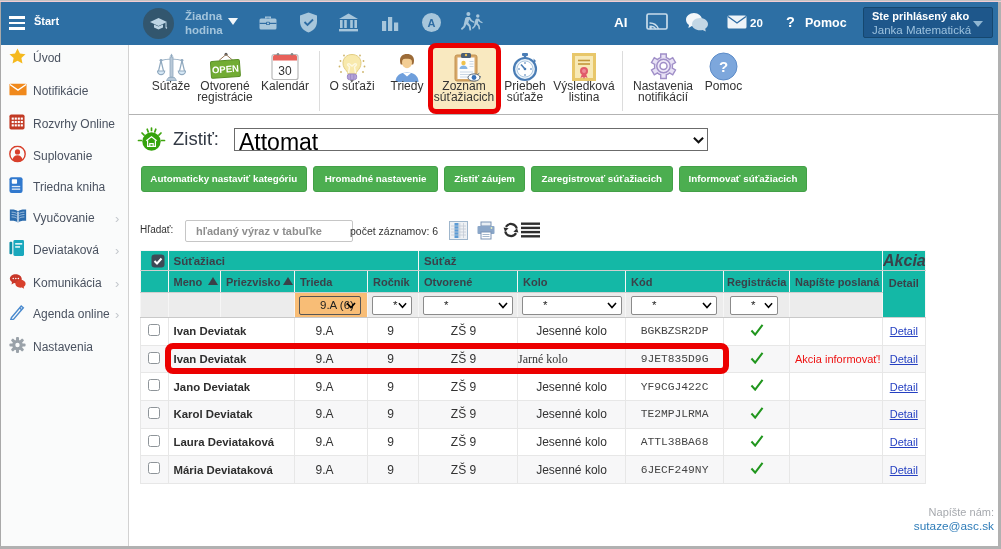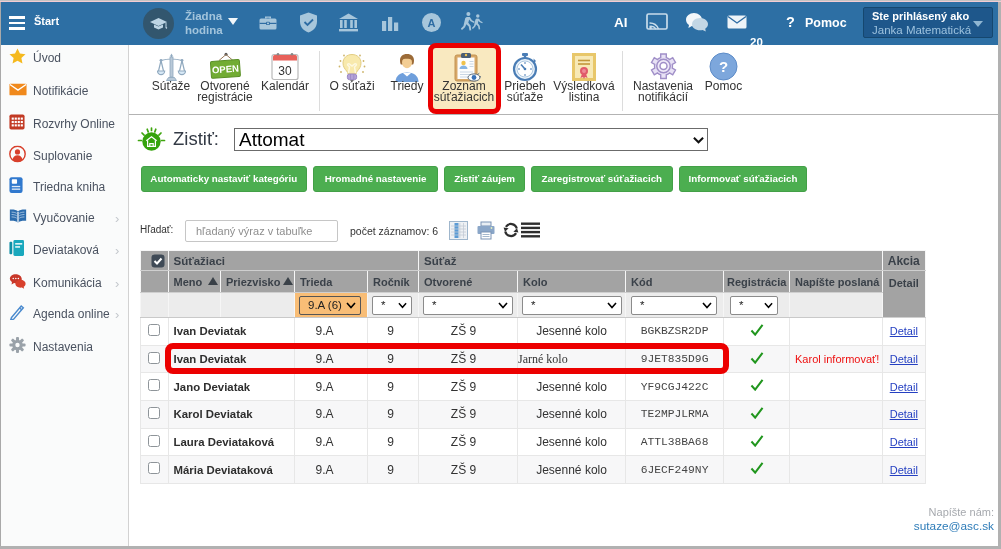--- a/index.html
+++ b/index.html
@@ -24,30 +24,30 @@
 
 #toolbar{left:129px;top:45px;width:869px;height:69px;background:#fff;border-bottom:1px solid #b3b3b3;}
 .tbi{position:absolute;text-align:center;}
 .tbi .lbl{position:absolute;top:29px;left:50%;transform:translateX(-50%);font-size:12px;color:#333;line-height:11.2px;white-space:pre;text-align:center;}
 .tsep{position:absolute;top:6px;width:1px;height:60px;background:#dcdcdc;}
 
 .green-btn{position:absolute;top:166px;height:26px;background:#4cae50;border:1px solid #43a047;border-radius:3px;color:#fff;font-weight:bold;font-size:9.8px;text-align:center;line-height:24.5px;box-sizing:border-box;white-space:nowrap;}
 
 #tbl{position:absolute;left:139.5px;top:250px;width:785px;border-collapse:collapse;table-layout:fixed;font-size:12px;color:#333;border:1px solid #c6c6c6;}
 #tbl td{padding:0 0 0 5px;overflow:hidden;white-space:nowrap;box-sizing:border-box;}
-#tbl .hd{background:#a3a3a3;border:1px solid #f6f6f6;border-bottom:1px solid #cfcfcf;font-weight:bold;font-size:11px;color:#3a4149;}
+#tbl .hd{background:#14b8a6;border:1px solid #f6f6f6;border-bottom:1px solid #cfcfcf;font-weight:bold;font-size:11px;color:#3a4149;}
 #tbl .flt{background:#ececec;border:1px solid #f6f6f6;border-bottom:1px solid #c9c9c9;}
 #tbl .bd{border:1px solid #e7e7e7;}
 #tbl .nm{font-weight:bold;font-size:11.4px;color:#2e2e2e;}
 #tbl tr.alt td{background:#f7f7f8;}
 #tbl tr:nth-child(n+4) td:nth-child(3){padding:0 12px 0 0;}
 #tbl tr:nth-child(n+4) td:nth-child(5){padding:0 9px 0 0;}
 .mono{font-family:"Liberation Mono",monospace;font-size:11.3px;color:#454545;}
 .lnk{color:#2540c2;text-decoration:underline;font-size:11px;}
-.fsel{display:inline-block;position:relative;height:19px;background:#fff;border:1px solid #8b8b8b;border-radius:2px;box-sizing:border-box;font-size:11.5px;color:#222;line-height:17px;padding-left:8px;vertical-align:middle;}
+.fsel{display:inline-block;position:relative;height:19px;background:#fff;border:1px solid #8b8b8b;border-radius:2px;box-sizing:border-box;font-size:11.5px;color:#222;line-height:17px;padding-left:20px;vertical-align:middle;}
 .fsel svg{position:absolute;right:4px;top:5px;}
 .cb{display:inline-block;width:10px;height:10px;border:1px solid #8e9499;border-radius:2.5px;background:#fff;box-sizing:content-box;vertical-align:0px;}
 </style>
 </head>
 <body>
 <div id="page">
   <div class="abs" id="topbar"></div>
 
   <div class="abs" style="left:9px;top:16px;width:16px;height:2.5px;background:#fff;"></div>
   <div class="abs" style="left:9px;top:21.5px;width:16px;height:2.5px;background:#fff;"></div>
@@ -137,21 +137,21 @@
         <path fill="#f3f7fa" d="M9 1 C4.6 1 1 4 1 7.7 c0 2.1 1.2 4 3 5.2 L3.4 16 l3.5-1.9 c0.7 0.2 1.4 0.3 2.1 0.3 c4.4 0 8-3 8-6.7 S13.4 1 9 1z"></path>
         <path fill="#c3d7e5" d="M15 6 c4.4 0 8 2.7 8 6.1 c0 1.9-1.1 3.6-2.8 4.7 l0.6 2.8 l-3.2-1.7 c-0.8 0.2-1.7 0.4-2.6 0.4 c-4.4 0-8-2.7-8-6.1 S10.6 6 15 6z"></path>
       </svg>
   </div>
   <div class="abs" style="left:727px;top:15px;">
     <svg width="20" height="14" viewBox="0 0 20 14">
         <rect x="0.5" y="0.5" width="19" height="13" rx="1.5" fill="#eef4f8"></rect>
         <path d="M1 1.5 l9 6.5 l9-6.5" fill="none" stroke="#2e6ca3" stroke-width="1.4"></path>
       </svg>
   </div>
-  <div class="tb-txt" style="left:750px;top:17px;font-size:11.5px;margin-top:19px;">20</div>
+  <div class="tb-txt" style="left:750px;top:17px;font-size:11.5px;">20</div>
   <div class="tb-txt" style="left:786px;top:14px;font-size:14.5px;">?</div>
   <div class="tb-txt" style="left:805px;top:16px;font-size:12.5px;">Pomoc</div>
 
   <div class="abs" style="left:863px;top:7px;width:130px;height:31px;background:#1e578b;border:1px solid #15476f;box-sizing:border-box;border-radius:2px;"></div>
   <div class="abs" style="left:872px;top:10px;font-size:11px;font-weight:bold;color:#fff;">Ste prihlásený ako</div>
   <div class="abs" style="left:872px;top:23.5px;font-size:11.5px;color:#9dc2de;">Janka Matematická</div>
   <div class="abs" style="left:973px;top:21px;width:0;height:0;border-left:5px solid transparent;border-right:5px solid transparent;border-top:6px solid #8fb6d2;"></div>
   <div class="abs" id="sidebar"></div>
   <div class="sb-item" style="top:42px;">
     <span class="sb-ico"><svg width="17" height="16" viewBox="0 0 20 19">
@@ -439,35 +439,35 @@
         <circle cx="16.5" cy="15.5" r="9.2" fill="#35a30c"></circle>
         <g stroke="#fff" stroke-width="1.2" fill="none">
           <path d="M11.3 14.8 l5.2-4 l5.2 4"></path>
           <path d="M12.6 14.3 v6 h7.8 v-6"></path>
           <path d="M14.8 20.3 v-2.6 h3.4 v2.6"></path>
         </g>
       </svg>
   </div>
   <div class="abs" style="left:173px;top:128px;font-size:18.5px;color:#333a45;">Zistiť:</div>
   <div class="abs" style="left:234px;top:128px;width:474px;height:23px;background:#fff;border:1.5px solid #6b6b6b;box-sizing:border-box;">
-    <div class="abs" style="left:4px;top:0px;font-size:19px;color:#000;">Attomat</div>
+    <div class="abs" style="left:4px;top:0px;font-size:23px;color:#000;">Attomat</div>
     <svg class="abs" style="right:3.5px;top:7px;" width="11" height="8" viewBox="0 0 12 8">
         <path d="M1 1.5 L6 6.5 L11 1.5" fill="none" stroke="#111" stroke-width="2.2"></path>
       </svg>
   </div>
 
   <div class="green-btn" style="left:140.5px;width:166.5px;">Automaticky nastaviť kategóriu</div>
   <div class="green-btn" style="left:313.3px;width:124.5px;">Hromadné nastavenie</div>
   <div class="green-btn" style="left:444.2px;width:81px;">Zistiť záujem</div>
   <div class="green-btn" style="left:531px;width:141.7px;">Zaregistrovať súťažiacich</div>
   <div class="green-btn" style="left:678.6px;width:128.8px;">Informovať súťažiacich</div>
 
 
   <div class="abs" style="left:140px;top:224px;font-size:10px;color:#333;">Hľadať:</div>
-  <div class="abs" style="left:185px;top:220px;width:153px;height:22px;border:1px solid #c6c6c6;border-radius:2px;box-sizing:border-box;background:#fff;">
+  <div class="abs" style="left:185px;top:220px;width:168px;height:22px;border:1px solid #c6c6c6;border-radius:2px;box-sizing:border-box;background:#fff;font-weight:bold;">
     <div style="padding-left:10px;font-size:11px;color:#8e8e8e;line-height:20px;">hľadaný výraz v tabuľke</div>
   </div>
   <div class="abs" style="left:350px;top:225px;font-size:10.5px;color:#333;">počet záznamov: 6</div>
   <div class="abs" style="left:449px;top:221px;">
     <svg width="19" height="19" viewBox="0 0 19 19">
         <rect x="0.5" y="0.5" width="18" height="18" fill="#eef1f4" stroke="#9fb6cc" stroke-width="1"></rect>
         <rect x="5.5" y="2" width="4" height="15" fill="#5b9bd5"></rect>
         <rect x="10.5" y="2" width="0.8" height="15" fill="#c3ccd6"></rect>
         <rect x="14" y="2" width="0.8" height="15" fill="#c3ccd6"></rect>
         <g stroke="#c3ccd6" stroke-width="0.8">
@@ -522,21 +522,21 @@
         <col style="width:42.5px">
       </colgroup>
     <tbody>
         <tr style="height:20px;">
       <td class="hd" style="text-align:center;padding:0 0 0 8px;"><svg width="14" height="14" viewBox="0 0 14 14" style="vertical-align:-2px;">
               <rect x="0.5" y="0.5" width="13" height="13" rx="3" fill="#3f4a56"></rect>
               <path d="M3.5 7 l2.5 2.5 L10.5 4.5" fill="none" stroke="#fff" stroke-width="2"></path>
             </svg></td>
       <td class="hd" colspan="4" style="font-size:11.5px;">Súťažiaci</td>
       <td class="hd" colspan="5" style="font-size:11.5px;">Súťaž</td>
-      <td class="hd" style="text-align:center;padding:0;font-size:12px;">Akcia</td>
+      <td class="hd" style="text-align:center;padding:0;font-size:16px;font-style:italic;">Akcia</td>
     </tr>
     <tr style="height:22px;">
       <td class="hd"></td>
       <td class="hd">Meno&nbsp;&nbsp;<svg width="10" height="8" viewBox="0 0 10 8" style="vertical-align:1px;">
               <polygon points="5,0 10,8 0,8" fill="#3a4148"></polygon>
             </svg></td>
       <td class="hd">Priezvisko&nbsp;<svg width="10" height="8" viewBox="0 0 10 8" style="vertical-align:1px;">
               <polygon points="5,0 10,8 0,8" fill="#3a4148"></polygon>
             </svg></td>
       <td class="hd">Trieda</td>
@@ -590,21 +590,21 @@
       <td class="bd" style="text-align:center;padding:0;"><span class="cb"></span></td>
       <td class="bd nm" colspan="2">Ivan Deviatak</td>
       <td class="bd" style="text-align:center;padding:0 13px 0 0;">9.A</td>
       <td class="bd" style="text-align:center;padding:0 5px 0 0;">9</td>
       <td class="bd" style="text-align:center;padding:0 9px 0 0;">ZŠ 9</td>
       <td class="bd" style="text-align:left;padding:0;font-family:Liberation Serif, serif;">Jarné kolo</td>
       <td class="bd mono" style="text-align:center;padding:0;">9JET835D9G</td>
       <td class="bd" style="text-align:center;padding:0;"><svg width="14" height="12" viewBox="0 0 15 13">
               <path d="M1.5 7 l4 4.5 L13.5 1" fill="none" stroke="#21961e" stroke-width="2.2"></path>
             </svg></td>
-      <td class="bd" style="color:#ee1111;font-size:11px;">Karol informovať!</td>
+      <td class="bd" style="color:#ee1111;font-size:11px;">Akcia informovať!</td>
       <td class="bd" style="text-align:center;padding:0;"><span class="lnk">Detail</span></td>
     </tr>
     <tr style="height:27.7px;">
       <td class="bd" style="text-align:center;padding:0;"><span class="cb"></span></td>
       <td class="bd nm" colspan="2">Jano Deviatak</td>
       <td class="bd" style="text-align:center;padding:0 13px 0 0;">9.A</td>
       <td class="bd" style="text-align:center;padding:0 5px 0 0;">9</td>
       <td class="bd" style="text-align:center;padding:0 9px 0 0;">ZŠ 9</td>
       <td class="bd" style="text-align:center;padding:0;">Jesenné kolo</td>
       <td class="bd mono" style="text-align:center;padding:0;">YF9CGJ422C</td>

